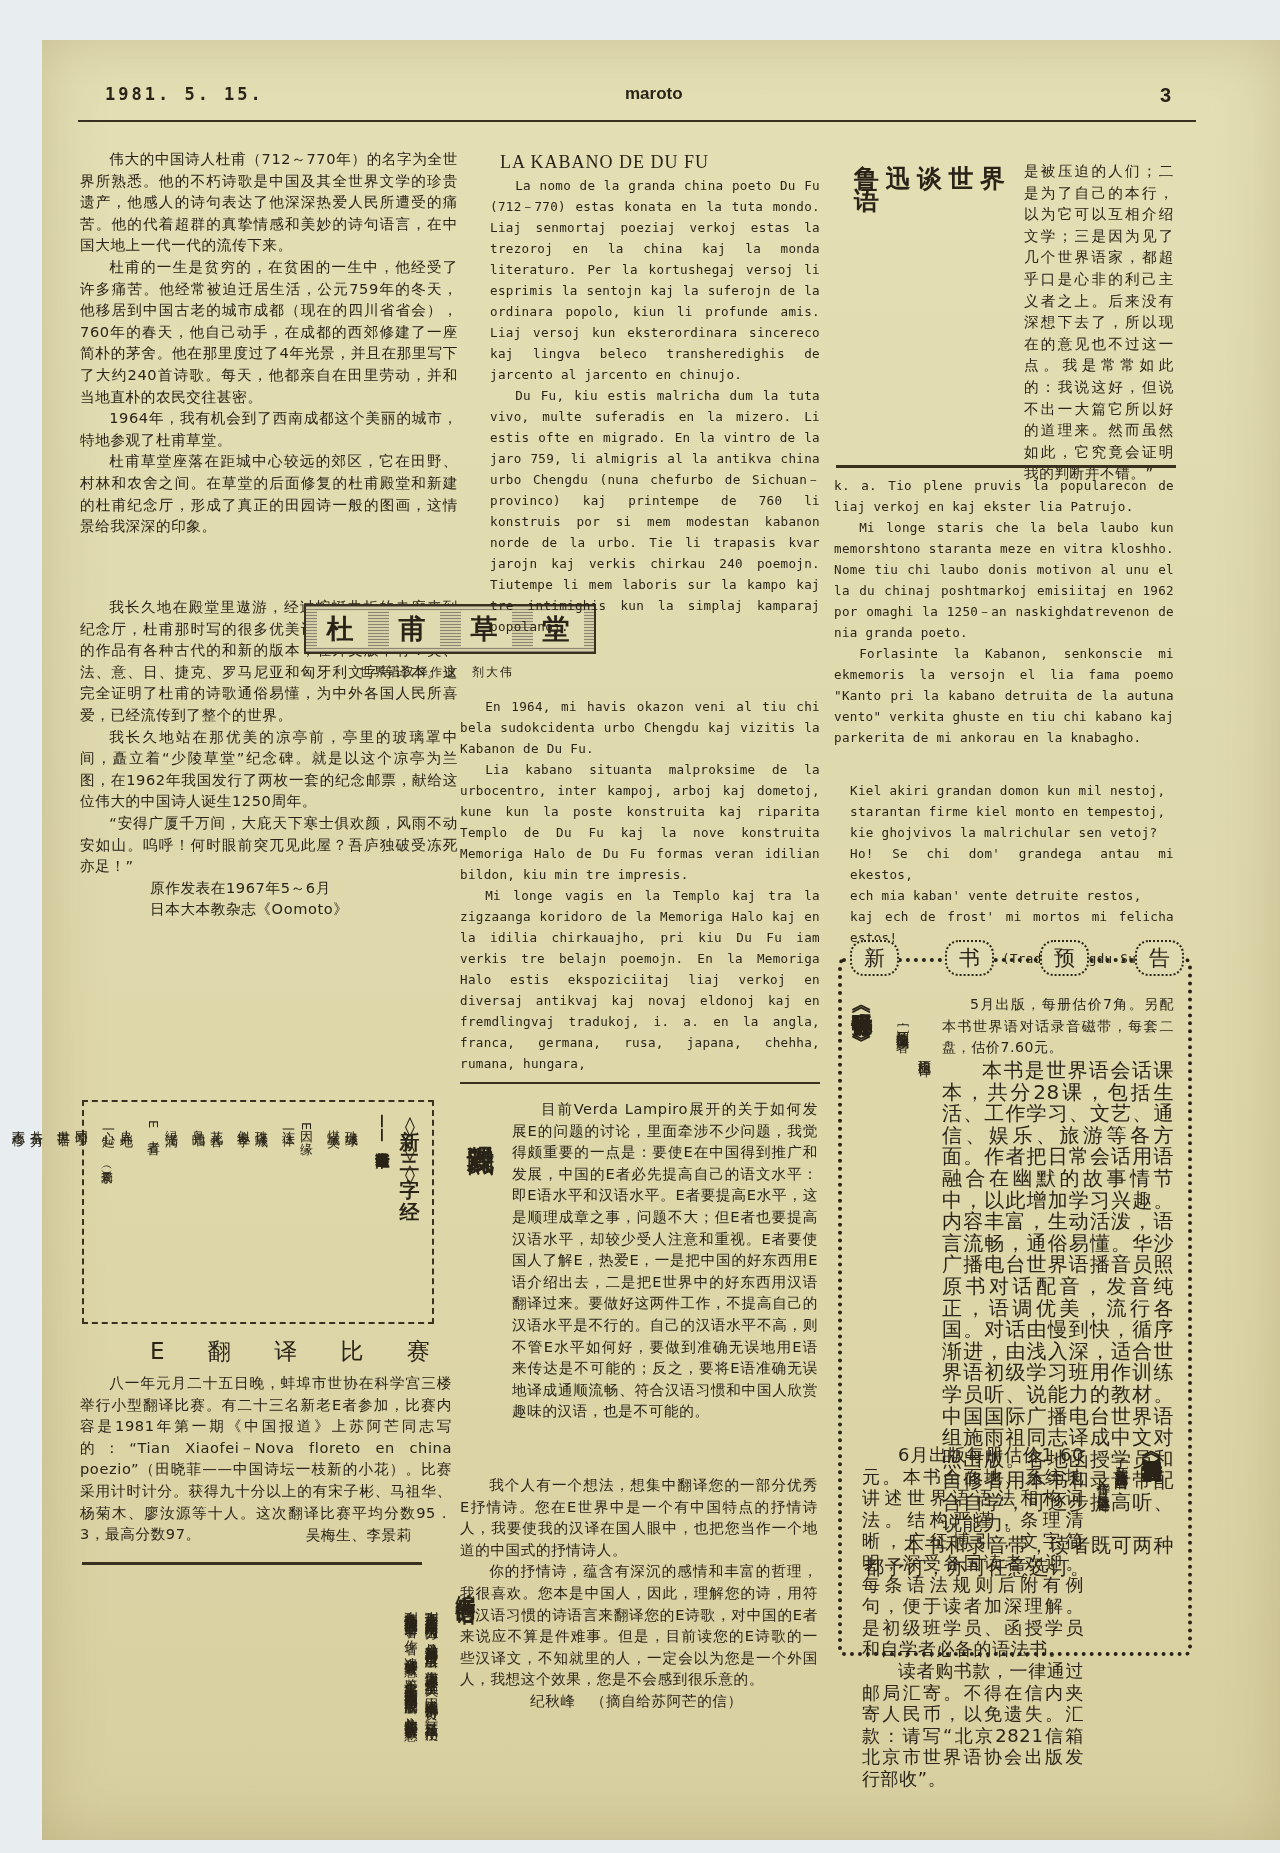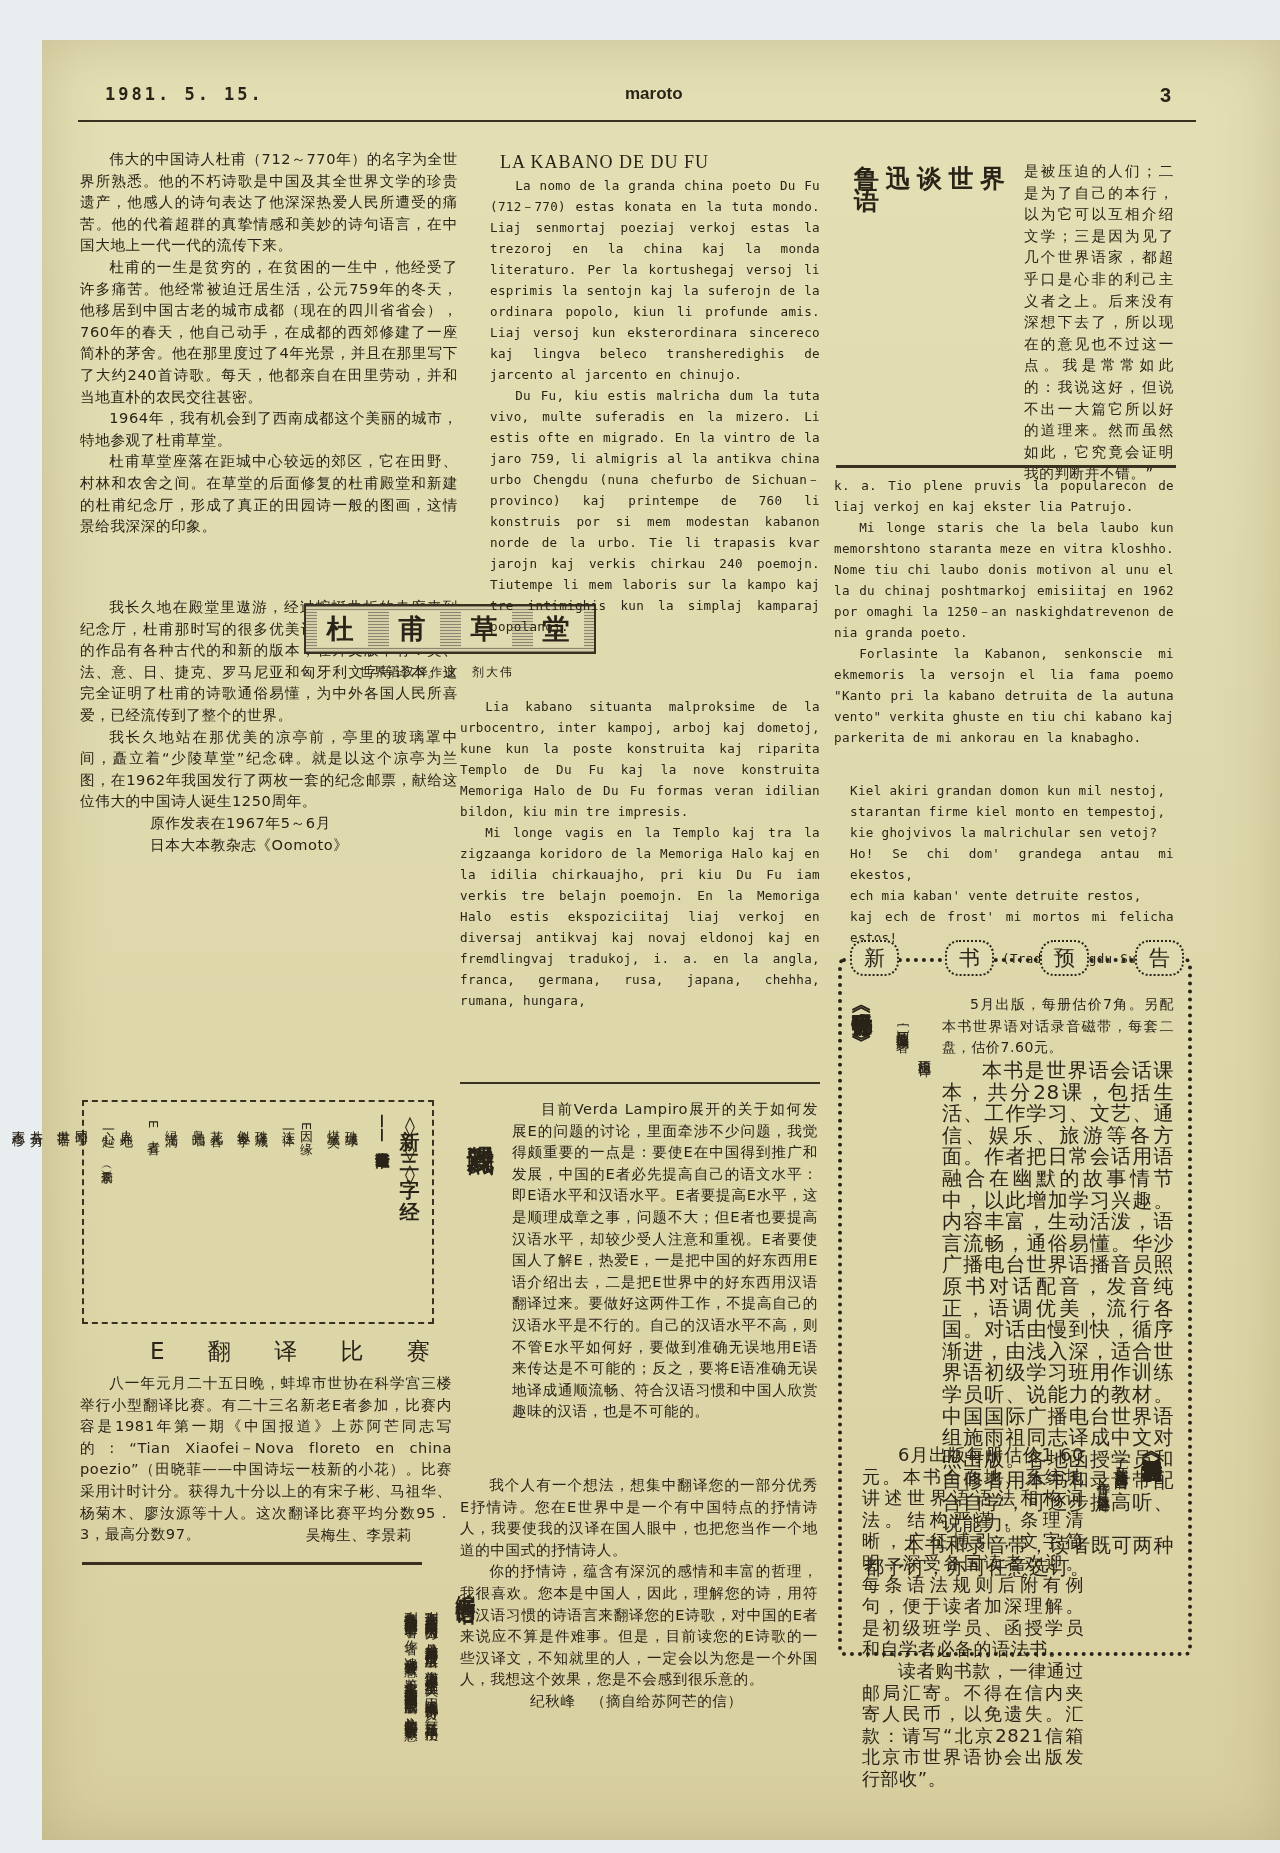--- a/index.html
+++ b/index.html
@@ -64,38 +64,40 @@
 
 <div class="col cn" style="left:80px;top:148px;width:378px;">
   <p>伟大的中国诗人杜甫（712～770年）的名字为全世界所熟悉。他的不朽诗歌是中国及其全世界文学的珍贵遗产，他感人的诗句表达了他深深热爱人民所遭受的痛苦。他的代着超群的真挚情感和美妙的诗句语言，在中国大地上一代一代的流传下来。</p>
   <p>杜甫的一生是贫穷的，在贫困的一生中，他经受了许多痛苦。他经常被迫迁居生活，公元759年的冬天，他移居到中国古老的城市成都（现在的四川省省会），760年的春天，他自己动手，在成都的西郊修建了一座简朴的茅舍。他在那里度过了4年光景，并且在那里写下了大约240首诗歌。每天，他都亲自在田里劳动，并和当地直朴的农民交往甚密。</p>
   <p>1964年，我有机会到了西南成都这个美丽的城市，特地参观了杜甫草堂。</p>
   <p>杜甫草堂座落在距城中心较远的郊区，它在田野、村林和农舍之间。在草堂的后面修复的杜甫殿堂和新建的杜甫纪念厅，形成了真正的田园诗一般的图画，这情景给我深深的印象。</p>
 </div>
 <div class="col cn" style="left:80px;top:596px;width:378px;">
   <p style="shape-outside:none;">我长久地在殿堂里遨游，经过蜿蜒曲折的走廊来到纪念厅，杜甫那时写的很多优美诗歌在这里陈列着，他的作品有各种古代的和新的版本，在外文版中有：英、法、意、日、捷克、罗马尼亚和匈牙利文字等译本。这完全证明了杜甫的诗歌通俗易懂，为中外各国人民所喜爱，已经流传到了整个的世界。</p>
   <p>我长久地站在那优美的凉亭前，亭里的玻璃罩中间，矗立着“少陵草堂”纪念碑。就是以这个凉亭为兰图，在1962年我国发行了两枚一套的纪念邮票，献给这位伟大的中国诗人诞生1250周年。</p>
+  <p>“安得广厦千万间，大庇天下寒士俱欢颜，风雨不动安如山。呜呼！何时眼前突兀见此屋？吾庐独破受冻死亦足！”</p>
   <p class="noind" style="padding-left:70px;">原作发表在1967年5～6月</p>
   <p class="noind" style="padding-left:70px;">日本大本教杂志《Oomoto》</p>
 </div>
 
 <div class="banner">
   <span>杜</span>
   <span>甫</span>
   <span>草</span>
   <span>堂</span>
 </div>
 <div class="byline">世界语汉译作业　剂大伟</div>
 
 <div class="col eo" style="left:490px;top:152px;width:330px;">
   <div class="h-eo">LA KABANO DE DU FU</div>
   <p>La nomo de la granda china poeto Du Fu (712－770) estas konata en la tuta mondo. Liaj senmortaj poeziaj verkoj estas la trezoroj en la china kaj la monda literaturo. Per la kortushegaj versoj li esprimis la sentojn kaj la suferojn de la ordinara popolo, kiun li profunde amis. Liaj versoj kun eksterordinara sincereco kaj lingva beleco transheredighis de jarcento al jarcento en chinujo.</p>
   <p>Du Fu, kiu estis malricha dum la tuta vivo, multe suferadis en la mizero. Li estis ofte en migrado. En la vintro de la jaro 759, li almigris al la antikva china urbo Chengdu (nuna chefurbo de Sichuan－provinco) kaj printempe de 760 li konstruis por si mem modestan kabanon norde de la urbo. Tie li trapasis kvar jarojn kaj verkis chirkau 240 poemojn. Tiutempe li mem laboris sur la kampo kaj tre intimighis kun la simplaj kamparaj popolanoj.</p>
 </div>
 <div class="col eo" style="left:460px;top:696px;width:360px;">
+  <p>En 1964, mi havis okazon veni al tiu chi bela sudokcidenta urbo Chengdu kaj vizitis la Kabanon de Du Fu.</p>
   <p>Lia kabano situanta malproksime de la urbocentro, inter kampoj, arboj kaj dometoj, kune kun la poste konstruita kaj riparita Templo de Du Fu kaj la nove konstruita Memoriga Halo de Du Fu formas veran idilian bildon, kiu min tre impresis.</p>
   <p>Mi longe vagis en la Templo kaj tra la zigzaanga koridoro de la Memoriga Halo kaj en la idilia chirkauajho, pri kiu Du Fu iam verkis tre belajn poemojn. En la Memoriga Halo estis ekspoziciitaj liaj verkoj en diversaj antikvaj kaj novaj eldonoj kaj en fremdlingvaj tradukoj, i. a. en la angla, franca, germana, rusa, japana, chehha, rumana, hungara,</p>
 </div>
 <div class="rule-thin" style="left:460px;top:1082px;width:360px;"></div>
 
 <div class="col cn" style="left:842px;top:160px;width:165px;">
   <div class="h-luxun">鲁迅谈世界语</div>
 </div>
 <div class="col cn" style="left:1024px;top:160px;width:150px;">
   <p class="noind">是被压迫的人们；二是为了自己的本行，以为它可以互相介绍文学；三是因为见了几个世界语家，都超乎口是心非的利己主义者之上。后来没有深想下去了，所以现在的意见也不过这一点。我是常常如此的：我说这好，但说不出一大篇它所以好的道理来。然而虽然如此，它究竟会证明我的判断并不错。”</p>

